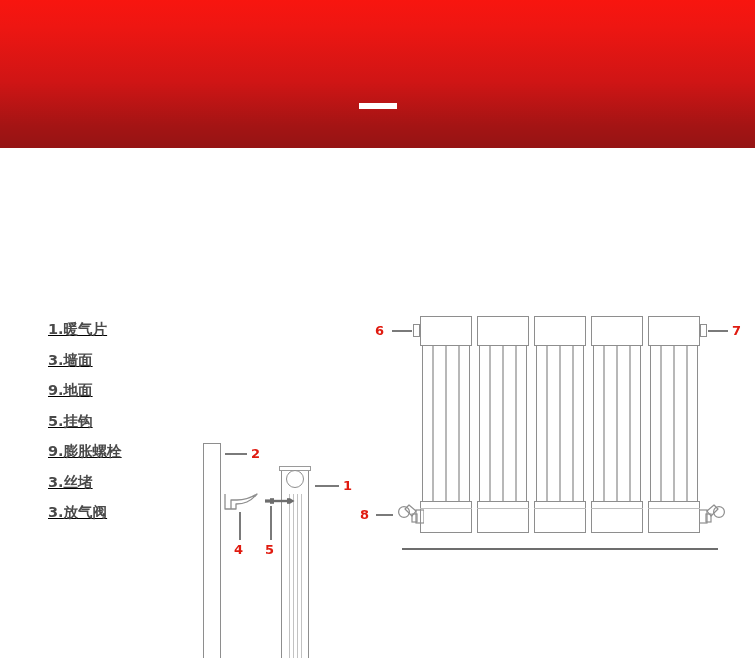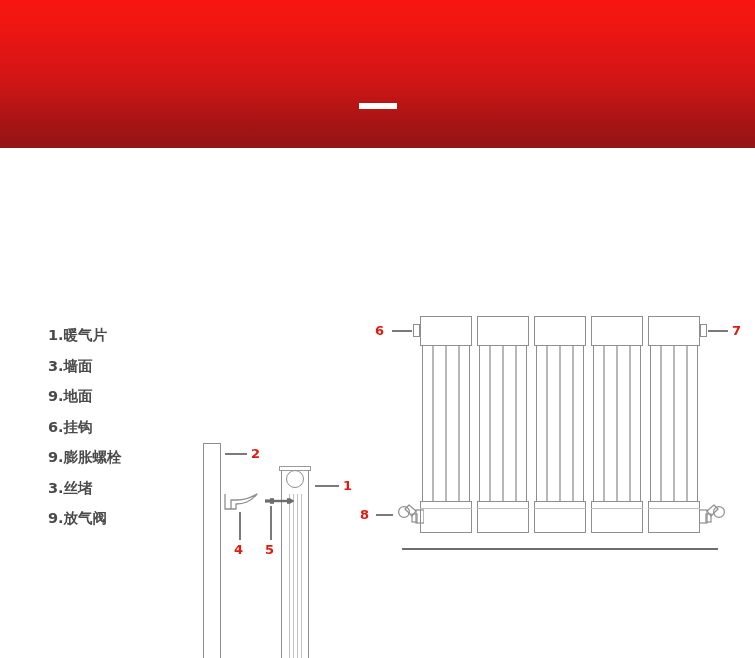--- a/index.html
+++ b/index.html
@@ -47,22 +47,23 @@
   #diagram-area {
     position: absolute;
     left: 0; top: 148px;
     width: 755px; height: 510px;
     background: #ffffff;
   }
 
   
   #legend {
     position: absolute;
-    left: 48px; top: 172px;
+    left: 48px; top: 166px;
     width: 150px;
+    text-decoration: underline;
   }
   .legend-item {
     color: #4a4a4a;
     font-size: 14.5px;
     line-height: 30.5px;
     font-family: "DejaVu Sans", "Liberation Sans", sans-serif;
     font-weight: bold;
     white-space: nowrap;
   }
   .lbl {
@@ -219,24 +220,24 @@
 <div id="banner">
   <div id="banner-rule"></div>
 </div>
 
 <div id="diagram-area">
 
   <div id="legend">
     <div class="legend-item">1.暖气片</div>
     <div class="legend-item">3.墙面</div>
     <div class="legend-item">9.地面</div>
-    <div class="legend-item">6.挂钩</div>
+    <div class="legend-item">5.挂钩</div>
     <div class="legend-item">9.膨胀螺栓</div>
     <div class="legend-item">3.丝堵</div>
-    <div class="legend-item">9.放气阀</div>
+    <div class="legend-item">3.放气阀</div>
   </div>
 
   <div id="side-view">
 
     <div id="wall"></div>
 
     <div class="leader" style="left:30px; top:157px; width:22px; height:1.6px;"></div>
     <div class="lbl" style="left:56px; top:151px;">2</div>
 
     <div id="rad-side">

